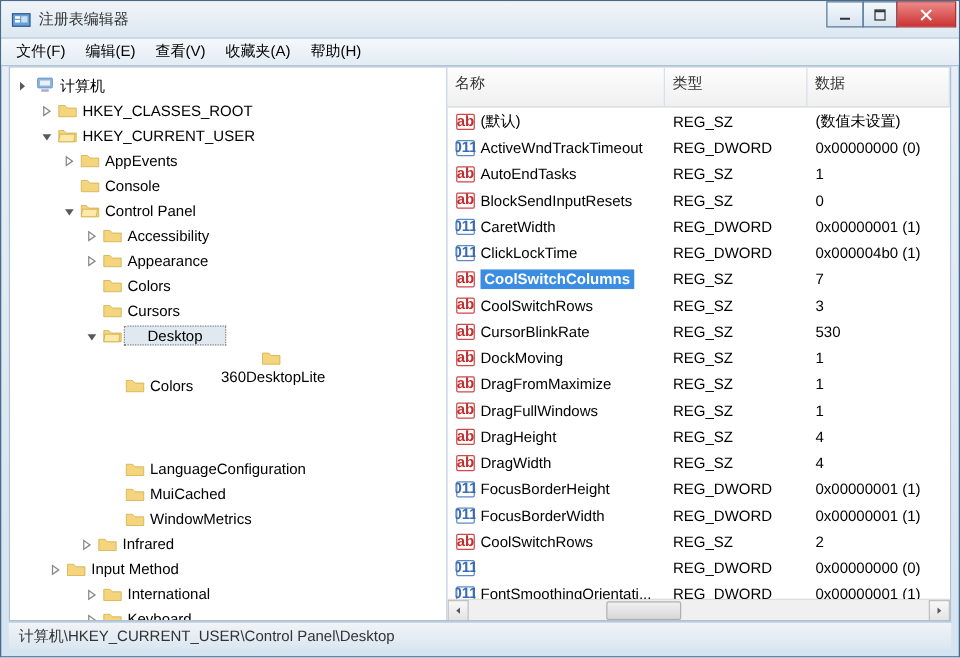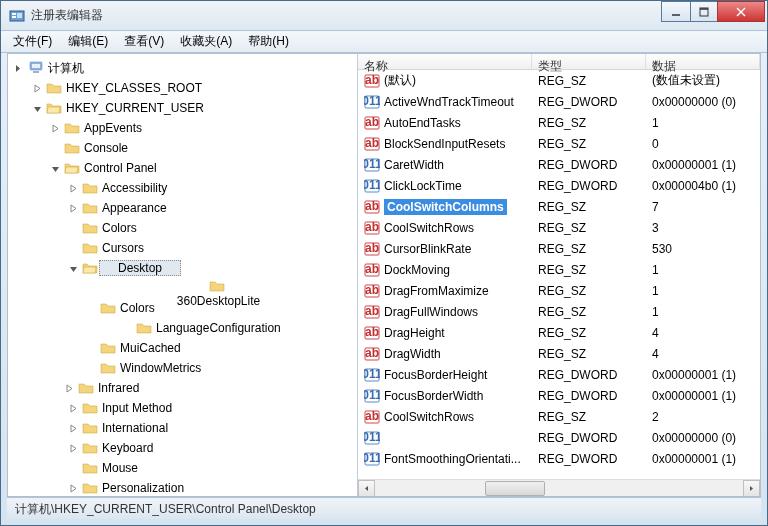--- a/index.html
+++ b/index.html
@@ -23,21 +23,21 @@
 
 .tree-pane { width: 350px; border-right: 1px solid #c0cde0; overflow-y: auto; overflow-x: hidden; padding: 4px 0; }
 .tree-node { display: flex; align-items: center; height: 20px; padding-right: 4px; white-space: nowrap; cursor: default; }
 .tree-node.selected .tree-label { background: #e0e8f0; border: 1px dotted #888; padding: 0 18px; margin-left: -3px; }
 .expander { width: 14px; height: 14px; display: flex; align-items: center; justify-content: center; margin-right: 2px; }
 .expander svg { width: 9px; height: 9px; }
 .tree-icon { width: 16px; height: 16px; margin-right: 4px; flex-shrink: 0; }
 .tree-label { color: #000; }
 
 .list-pane { flex: 1; display: flex; flex-direction: column; overflow: hidden; position: relative; }
-.list-header { height: 16px; display: flex; background: linear-gradient(#fdfdfd, #f0f0f0); border-bottom: 1px solid #d0d8e0; flex-shrink: 0; }
+.list-header { height: 32px; display: flex; background: linear-gradient(#fdfdfd, #f0f0f0); border-bottom: 1px solid #d0d8e0; flex-shrink: 0; }
 .list-header .col { padding: 4px 6px; border-right: 1px solid #d8e0e8; color: #333; }
 .col-name { width: 174px; }
 .col-type { width: 114px; }
 .col-data { flex: 1; }
 
 .list-body { flex: 1; overflow-y: auto; overflow-x: hidden; }
 .list-row { display: flex; height: 21px; align-items: center; cursor: default; }
 .list-row .cell { padding: 0 6px; overflow: hidden; text-overflow: ellipsis; white-space: nowrap; }
 .list-row .cell-name { width: 174px; display: flex; align-items: center; }
 .list-row .cell-type { width: 114px; }
@@ -225,21 +225,21 @@
               </svg></span>
             <span class="tree-label">360DesktopLite</span>
           </div>
           <div class="tree-node" style="padding-left: 76px;">
             <span class="expander"></span>
             <span class="tree-icon"><svg viewBox="0 0 16 16">
                 <path class="folder-svg" d="M1 4 L6 4 L8 6 L15 6 L15 13 L1 13 Z"></path>
               </svg></span>
             <span class="tree-label">Colors</span>
           </div>
-          <div class="tree-node" style="padding-left: 112px;">
+          <div class="tree-node" style="padding-left: 76px; margin-top: 47px;">
             <span class="expander"></span>
             <span class="tree-icon"><svg viewBox="0 0 16 16">
                 <path class="folder-svg" d="M1 4 L6 4 L8 6 L15 6 L15 13 L1 13 Z"></path>
               </svg></span>
             <span class="tree-label">LanguageConfiguration</span>
           </div>
           <div class="tree-node" style="padding-left: 76px;">
             <span class="expander"></span>
             <span class="tree-icon"><svg viewBox="0 0 16 16">
                 <path class="folder-svg" d="M1 4 L6 4 L8 6 L15 6 L15 13 L1 13 Z"></path>
@@ -257,21 +257,21 @@
             <span class="expander">
               <svg viewBox="0 0 9 9">
                 <path d="M2 1 L7 4.5 L2 8 Z" fill="none" stroke="#888" stroke-width="1"></path>
               </svg>
             </span>
             <span class="tree-icon"><svg viewBox="0 0 16 16">
                 <path class="folder-svg" d="M1 4 L6 4 L8 6 L15 6 L15 13 L1 13 Z"></path>
               </svg></span>
             <span class="tree-label">Infrared</span>
           </div>
-          <div class="tree-node" style="padding-left: 58px;">
+          <div class="tree-node" style="padding-left: 29px;">
             <span class="expander">
               <svg viewBox="0 0 9 9">
                 <path d="M2 1 L7 4.5 L2 8 Z" fill="none" stroke="#888" stroke-width="1"></path>
               </svg>
             </span>
             <span class="tree-icon"><svg viewBox="0 0 16 16">
                 <path class="folder-svg" d="M1 4 L6 4 L8 6 L15 6 L15 13 L1 13 Z"></path>
               </svg></span>
             <span class="tree-label">Input Method</span>
           </div>

